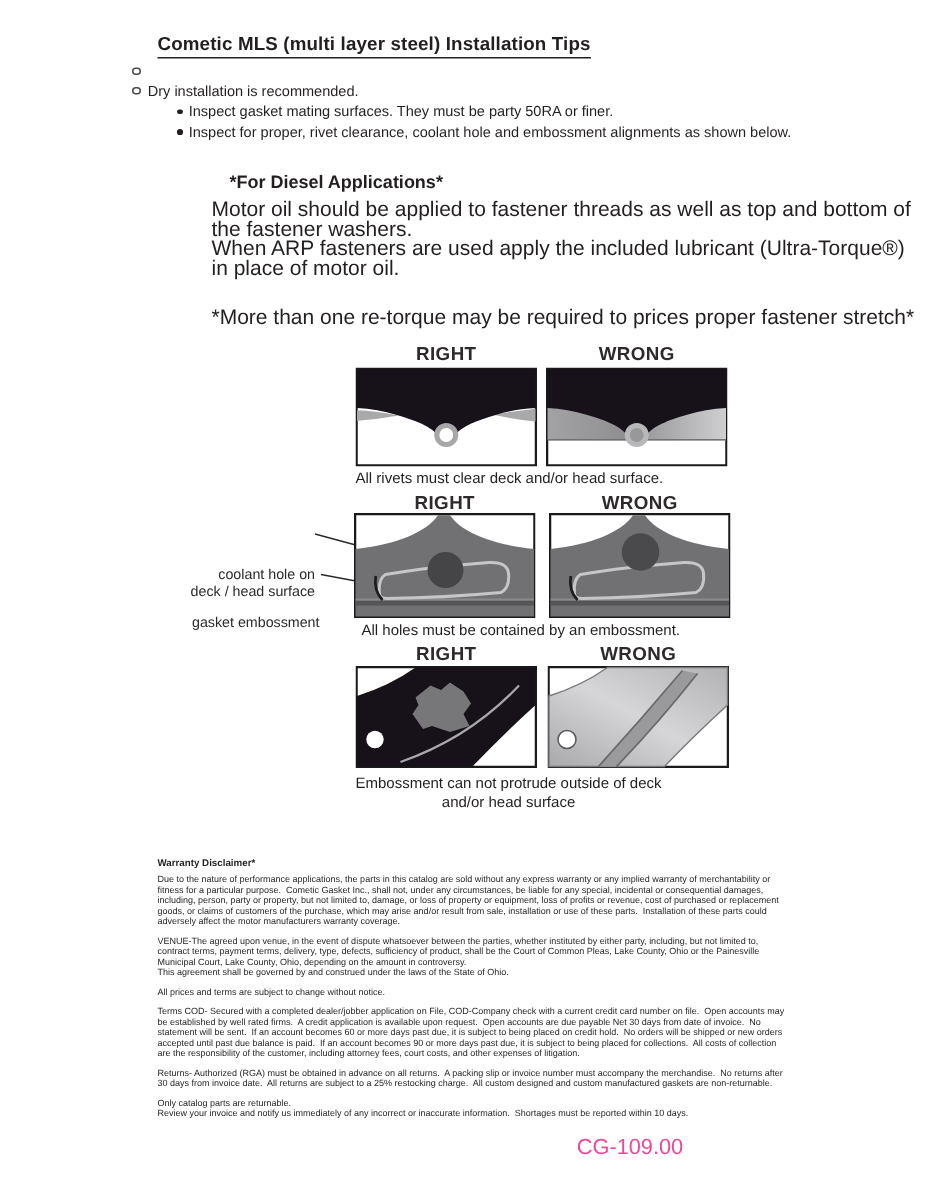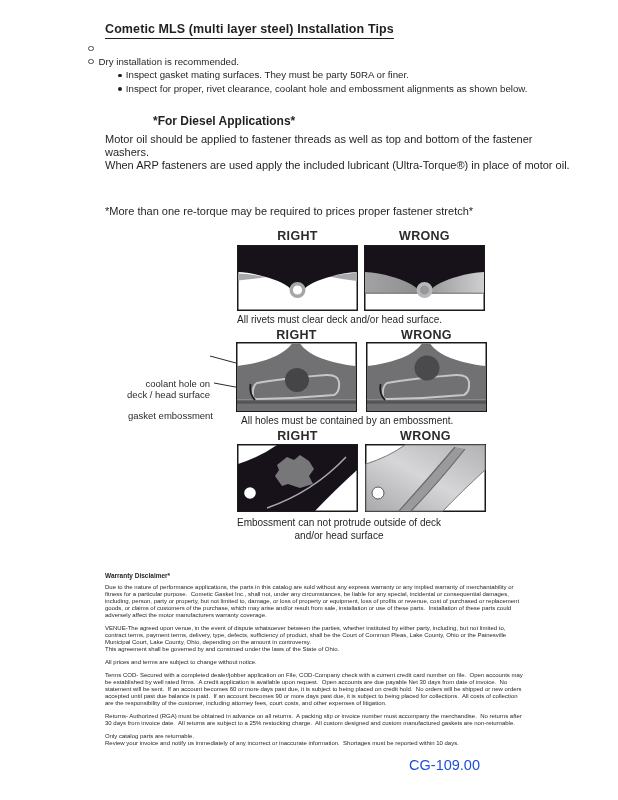--- a/index.html
+++ b/index.html
@@ -17,33 +17,33 @@
   .ring{
     display:inline-block;width:3.5px;height:3.5px;border:1px solid #4a4a4a;border-radius:50%;
     margin-right:5px;vertical-align:1px;background:#fff;
   }
   .sub{padding-left:30px;}
   .dot{
     display:inline-block;width:3.8px;height:3.8px;border-radius:50%;background:#231f20;
     margin-right:4px;vertical-align:1px;
   }
   .diesel-h{left:105px;top:114px;font-size:12px;font-weight:bold;margin-left:48px;}
-  .para{font-size:11px;line-height:13px;white-space:pre-line;width:470px;}
+  .para{font-size:14px;line-height:13px;white-space:pre-line;width:470px;margin-left:36px;}
   .p1{left:105px;top:133px;}
   .p2{left:105px;top:164px;}
   .pnote{left:105px;top:205px;}
   .rw-label{font-size:12.5px;font-weight:bold;color:#2e2a2b;letter-spacing:.3px;width:121px;text-align:center;}
   .caption{font-size:10px;color:#231f20;}
   .caption.pre{white-space:pre-line;line-height:12.5px;text-align:center;}
   .img-frame{width:121px;display:block;}
   .callout{font-size:9.5px;line-height:11px;text-align:right;color:#2a2a2a;margin-top:33px;}
   .warranty{left:105px;top:572px;width:435px;}
   .warranty h4{margin:0 0 5px 0;font-size:6.5px;font-weight:bold;}
   .warranty p{margin:0 0 6px 0;font-size:6px;line-height:7px;white-space:pre;letter-spacing:0;}
-  .doc-num{left:360px;top:757px;width:120px;text-align:right;font-size:14.5px;color:#1d4ed8;}
+  .doc-num{left:360px;top:757px;width:120px;text-align:center;font-size:14.5px;color:#ec4899;}
 </style>
 </head>
 <body>
 
 <div class="page">
 
   <div class="abs doc-title">Cometic MLS (multi layer steel) Installation Tips</div>
 
   <div class="abs bullets">
     <div class="b-row"><span class="ring"></span></div>

